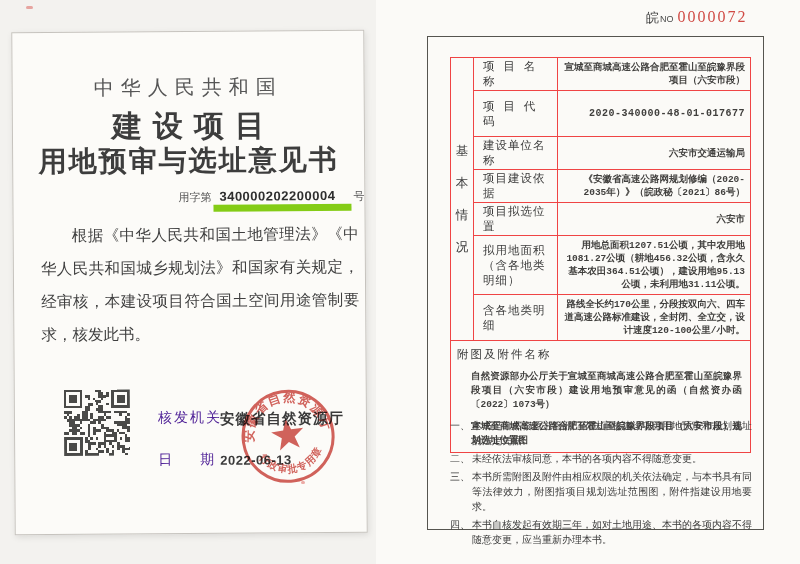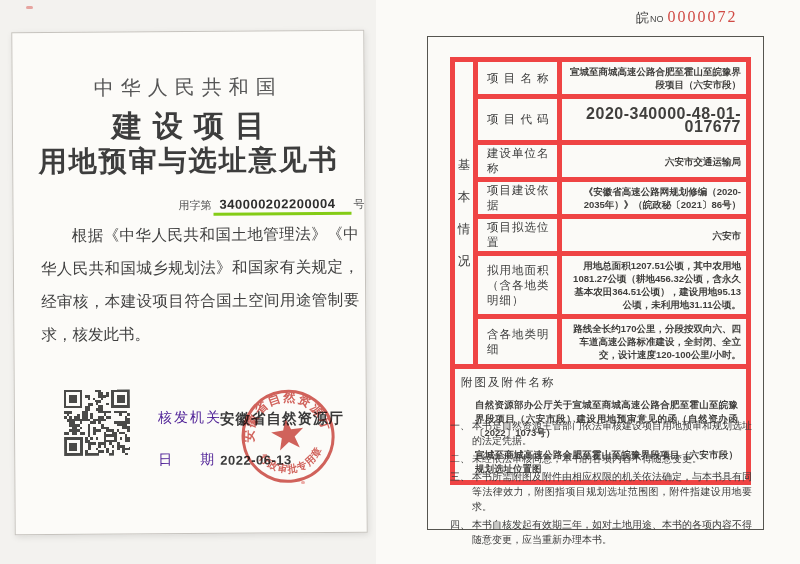--- a/index.html
+++ b/index.html
@@ -11,49 +11,49 @@
     background:#fcfbf8;border:1px solid #c6c3be;box-shadow:1px 2px 6px rgba(0,0,0,.10);
     transform:rotate(-0.4deg);transform-origin:50% 50%;}
   .country{position:absolute;top:42px;left:0;width:100%;text-align:center;
     font-family:"Liberation Serif",serif;font-size:20px;letter-spacing:7px;color:#565656;}
   .title1{position:absolute;top:74px;left:0;width:100%;text-align:center;
     font-size:30px;font-weight:bold;letter-spacing:11px;color:#3d3d3d;text-indent:11px;}
   .title2{position:absolute;top:110px;left:0;width:100%;text-align:center;
     font-size:28px;font-weight:bold;letter-spacing:2px;color:#3d3d3d;}
   .serial-row{position:absolute;top:157px;left:165px;font-family:"Liberation Serif",serif;
     font-size:11px;color:#555;white-space:nowrap;}
-  .serial-line{display:inline-block;width:132px;border-bottom:3px solid #84cc16;
-    padding:0 0 1px 6px;margin:8px 2px;}
+  .serial-line{display:inline-block;width:132px;border-bottom:7px solid #84cc16;
+    padding:0 0 1px 6px;margin:0 2px;}
   .serial-no{font-family:"Liberation Sans",sans-serif;font-size:13px;font-weight:bold;
     color:#2e2e2e;letter-spacing:.5px;}
   .body-text{position:absolute;top:186px;left:27px;width:318px;margin:0;
     font-size:15.5px;line-height:33px;color:#3f3f3f;text-indent:31px;text-align:justify;}
   .qr{position:absolute;left:49px;top:357px;}
   .issue-label{position:absolute;left:143px;font-size:14px;color:#4c1d95;}
   .issuer-label{top:377px;letter-spacing:2px;}
   .date-label{top:419px;}
   .issue-value{position:absolute;left:205px;color:#3a3a3a;font-weight:bold;}
   .issuer-value{top:378px;font-size:14.5px;letter-spacing:1px;}
   .date-value{top:421px;font-size:13px;letter-spacing:.5px;}
   .stamp{position:absolute;left:213px;top:345px;mix-blend-mode:multiply;opacity:.85;}
 
   
   .page-right{position:absolute;left:376px;top:0;width:424px;height:564px;
     background:#fbfaf7;}
-  .serial-header{position:absolute;left:260px;top:8px;white-space:nowrap;}
+  .serial-header{position:absolute;left:270px;top:8px;white-space:nowrap;}
   .serial-header .region{font-size:13px;color:#3a3a3a;}
   .serial-header .no-label{font-size:9px;color:#4a4a4a;margin:0 4px 0 1px;}
   .serial-header .red-no{font-family:"Liberation Serif",serif;font-size:16px;
     color:#d04a44;letter-spacing:2px;}
   .frame{position:absolute;left:51px;top:36px;width:337px;height:494px;
     border:1.5px solid #55544f;background:#fbfaf7;box-sizing:border-box;}
 
   table.info-table{position:absolute;left:22px;top:20px;width:301px;
     border-collapse:collapse;table-layout:fixed;}
-  .info-table td{border:5px solid #ef4444;vertical-align:middle;box-sizing:border-box;}
+  .info-table td{border:1px solid #ef4444;vertical-align:middle;box-sizing:border-box;font-family:Liberation Mono, monospace;}
   .vcol{width:23px;text-align:center;}
   .vcol .vchars{display:flex;flex-direction:column;align-items:center;gap:15px;
     font-size:12.5px;color:#3c3c3c;}
   td.lbl{width:84px;font-size:11.5px;color:#3c3c3c;padding-left:9px;letter-spacing:1px;
     line-height:15px;}
   td.val{font-size:9.5px;font-weight:bold;color:#403f3d;padding:3px 5px;
     line-height:13px;vertical-align:middle;text-align:right;}
   .attach-cell{padding:6px 8px 4px 6px !important;vertical-align:top !important;}
   .attach-title{font-size:11.5px;color:#3c3c3c;letter-spacing:2px;}
   p.attach{margin:8px 0 0 14px;font-size:9.5px;font-weight:bold;color:#403f3d;
@@ -335,21 +335,21 @@
               <span>本</span>
               <span>情</span>
               <span>况</span>
             </div>
           </td>
           <td class="lbl">项 目 名 称</td>
           <td class="val">宣城至商城高速公路合肥至霍山至皖豫界段项目（六安市段）</td>
         </tr>
         <tr style="height:46px">
           <td class="lbl">项 目 代 码</td>
-          <td class="val" style="letter-spacing:.5px;font-size:16px">2020-340000-48-01-017677</td>
+          <td class="val" style="letter-spacing:.5px;font-size:10px">2020-340000-48-01-017677</td>
         </tr>
         <tr style="height:25px">
           <td class="lbl">建设单位名称</td>
           <td class="val">六安市交通运输局</td>
         </tr>
         <tr style="height:26px">
           <td class="lbl">项目建设依据</td>
           <td class="val">《安徽省高速公路网规划修编（2020-2035年）》（皖政秘〔2021〕86号）</td>
         </tr>
         <tr style="height:28px">

